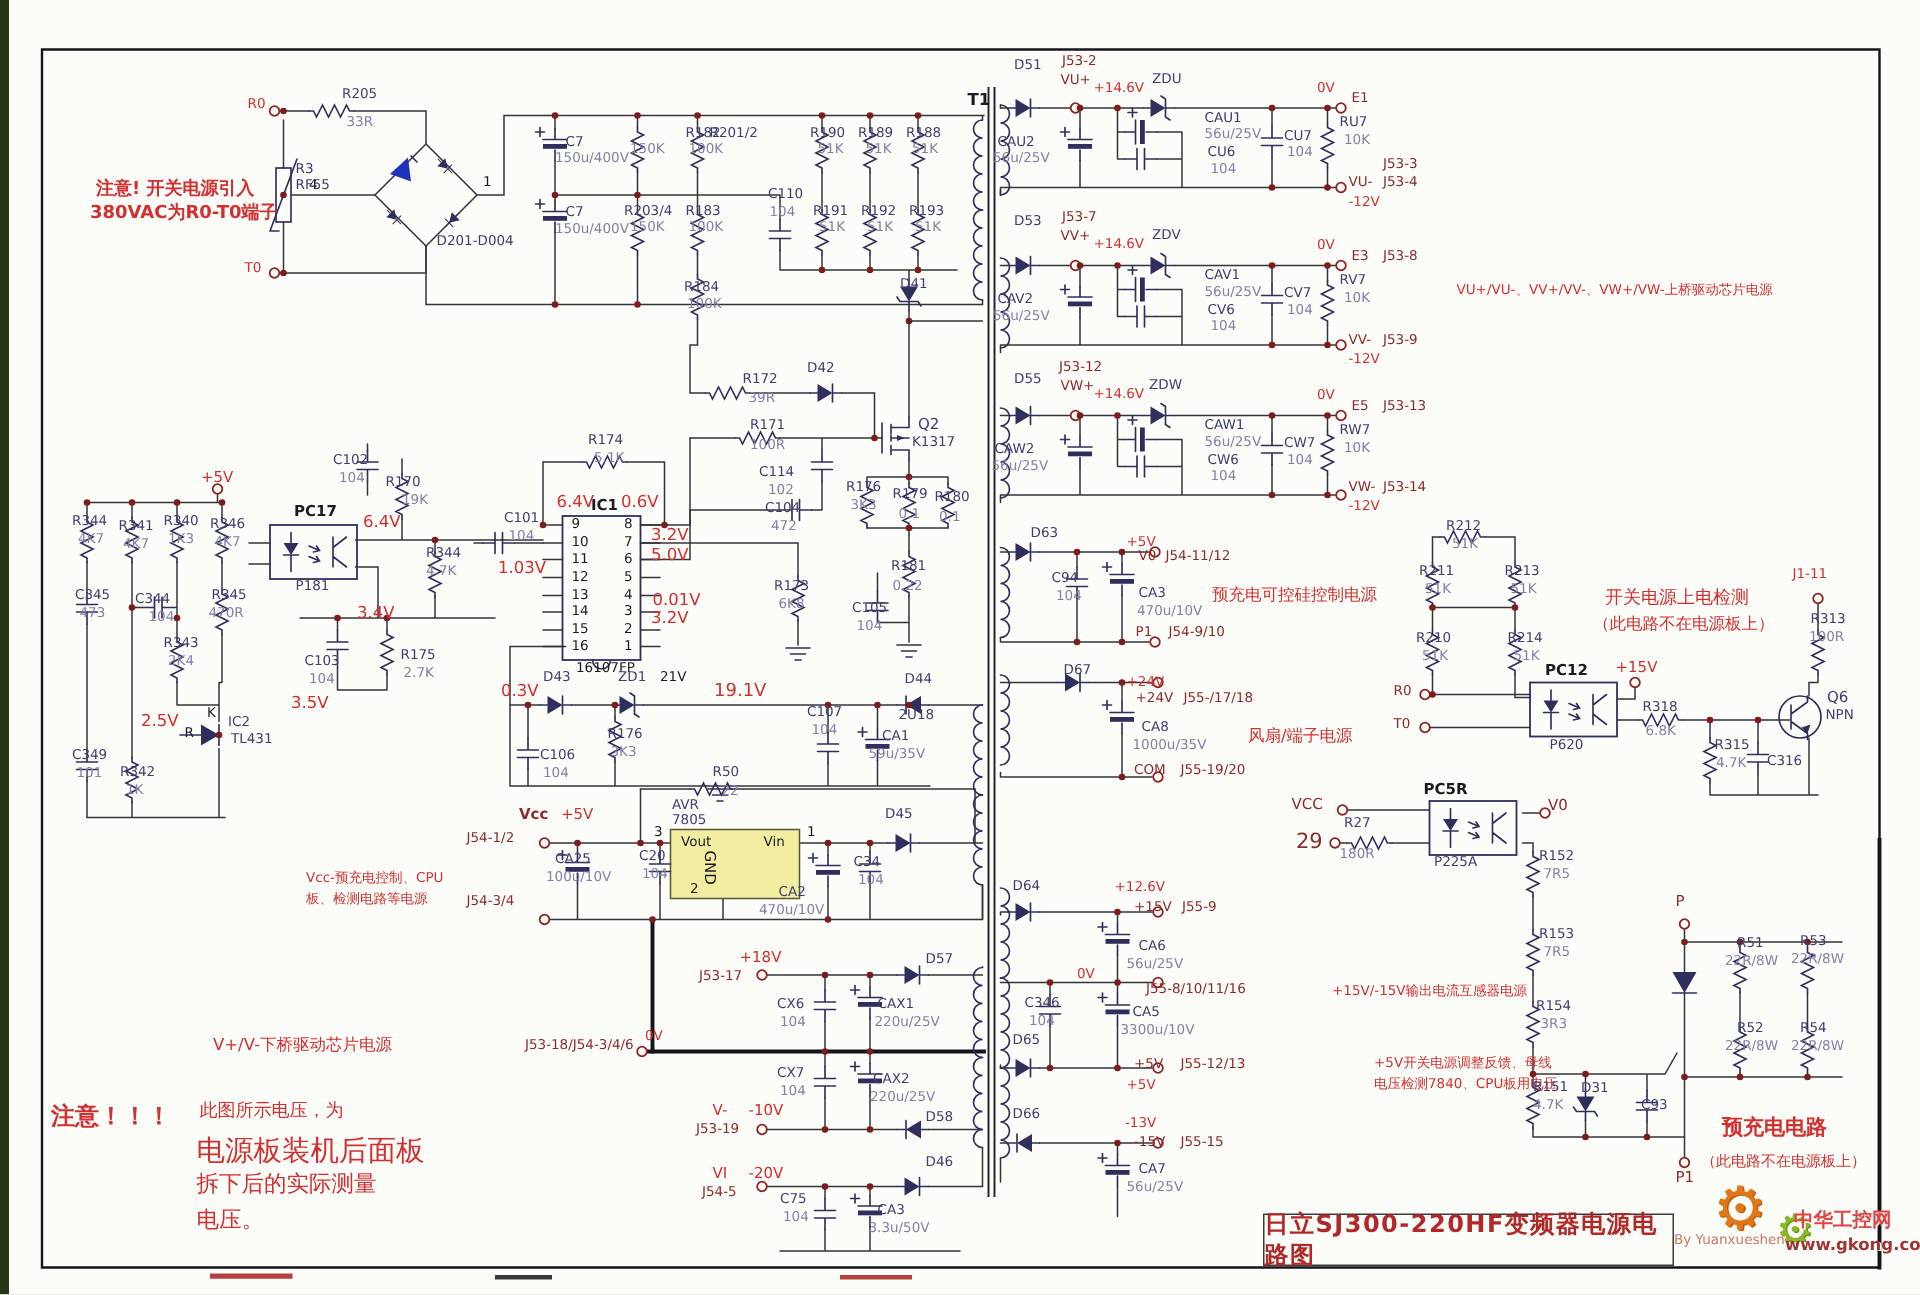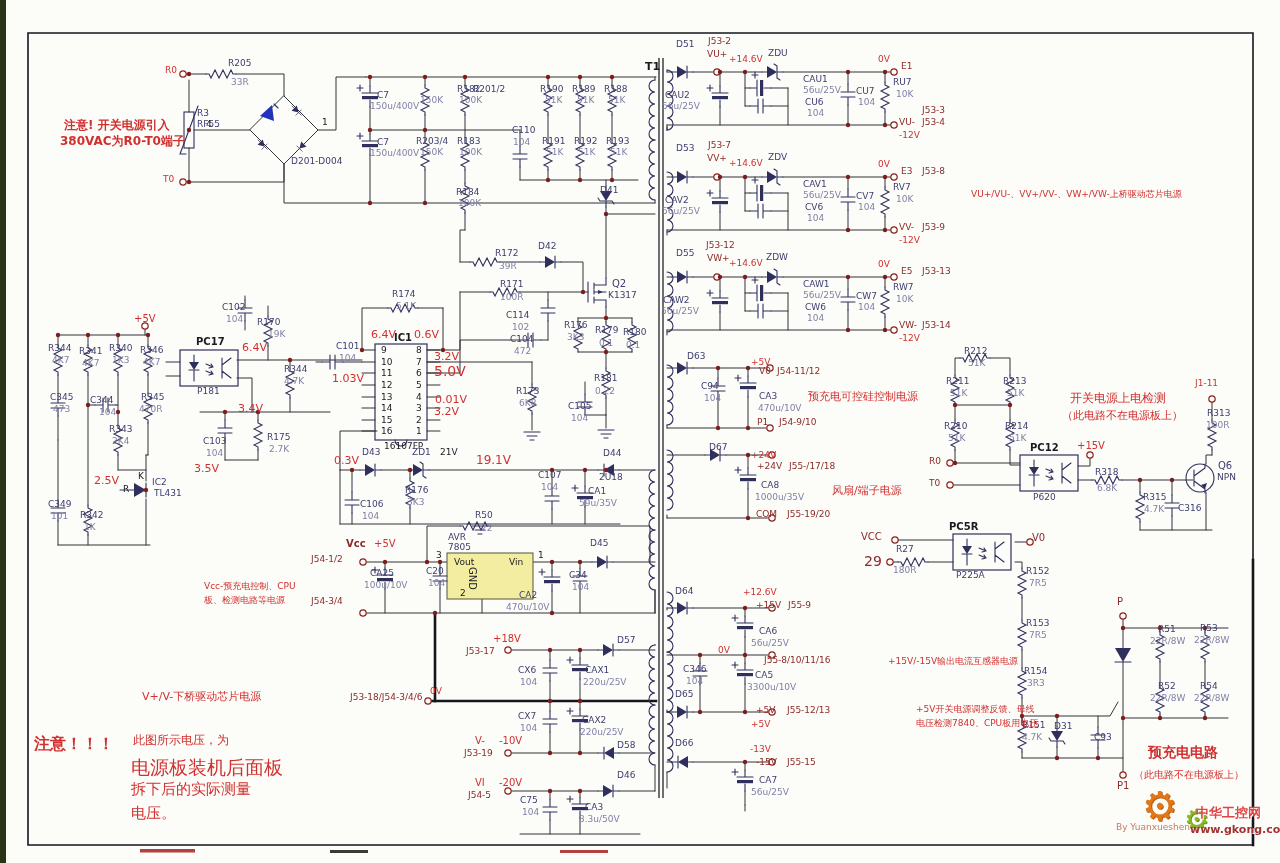--- a/index.html
+++ b/index.html
@@ -618,21 +618,21 @@
       <span class="lbl c-k" style="left: 381px; top: 427px;">16</span>
       <span class="lbl c-k" style="left: 416px; top: 346px;">8</span>
       <span class="lbl c-k" style="left: 416px; top: 358px;">7</span>
       <span class="lbl c-k" style="left: 416px; top: 369px;">6</span>
       <span class="lbl c-k" style="left: 416px; top: 381px;">5</span>
       <span class="lbl c-k" style="left: 416px; top: 393px;">4</span>
       <span class="lbl c-k" style="left: 416px; top: 404px;">3</span>
       <span class="lbl c-k" style="left: 416px; top: 416px;">2</span>
       <span class="lbl c-k" style="left: 416px; top: 427px;">1</span>
       <span class="lbl c-r" style="left: 434px; top: 351px; font-size: 11px;">3.2V</span>
-      <span class="lbl c-r" style="left: 434px; top: 364px; font-size: 14px;">5.0V</span>
+      <span class="lbl c-r" style="left: 434px; top: 364px; font-size: 11px;">5.0V</span>
       <span class="lbl c-r" style="left: 435px; top: 394px; font-size: 11px;">0.01V</span>
       <span class="lbl c-r" style="left: 434px; top: 406px; font-size: 11px;">3.2V</span>
       <span class="lbl c-k" style="left: 384px; top: 442px;">16107FP</span>
       <span class="lbl c-r" style="left: 334px; top: 455px; font-size: 11px;">0.3V</span>
       <span class="lbl c-r" style="left: 476px; top: 454px; font-size: 12px;">19.1V</span>
       <span class="lbl c-b" style="left: 362px; top: 448px;">D43</span>
       <span class="lbl c-b" style="left: 412px; top: 448px;">ZD1</span>
       <span class="lbl c-k" style="left: 440px; top: 448px;">21V</span>
       <span class="lbl c-b" style="left: 405px; top: 486px;">R176</span>
       <span class="lbl c-g" style="left: 407px; top: 498px;">3K3</span>
@@ -819,19 +819,22 @@
       <span class="lbl c-r" style="left: 1148px; top: 745px; font-size: 14px; font-weight: bold;">预充电电路</span>
       <span class="lbl c-r" style="left: 1134px; top: 770px; font-size: 10px;">（此电路不在电源板上）</span>
       <span class="lbl c-m" style="left: 1117px; top: 781px; font-size: 10px;">P1</span>
       <span class="lbl c-r" style="left: 34px; top: 736px; font-size: 16px; font-weight: bold;">注意！！！</span>
       <span class="lbl c-r" style="left: 133px; top: 734px; font-size: 12px;">此图所示电压，为</span>
       <span class="lbl c-r" style="left: 131px; top: 758px; font-size: 19px;">电源板装机后面板</span>
       <span class="lbl c-r" style="left: 131px; top: 782px; font-size: 15px;">拆下后的实际测量</span>
       <span class="lbl c-r" style="left: 131px; top: 806px; font-size: 15px;">电压。</span>
     </div>
 
+<div id="title-box">
+  <span class="t">日立SJ300-220HF变频器电源电路图</span>
+</div>
 <div id="credit">By Yuanxuesheng</div>
 <span class="gear" id="gear1">⚙</span>
 <span class="gear" id="gear2">⚙</span>
 <div id="wm-name">中华工控网</div>
 <div id="wm-url">www.gkong.com</div>
 
 </div>
 
 </body></html>

